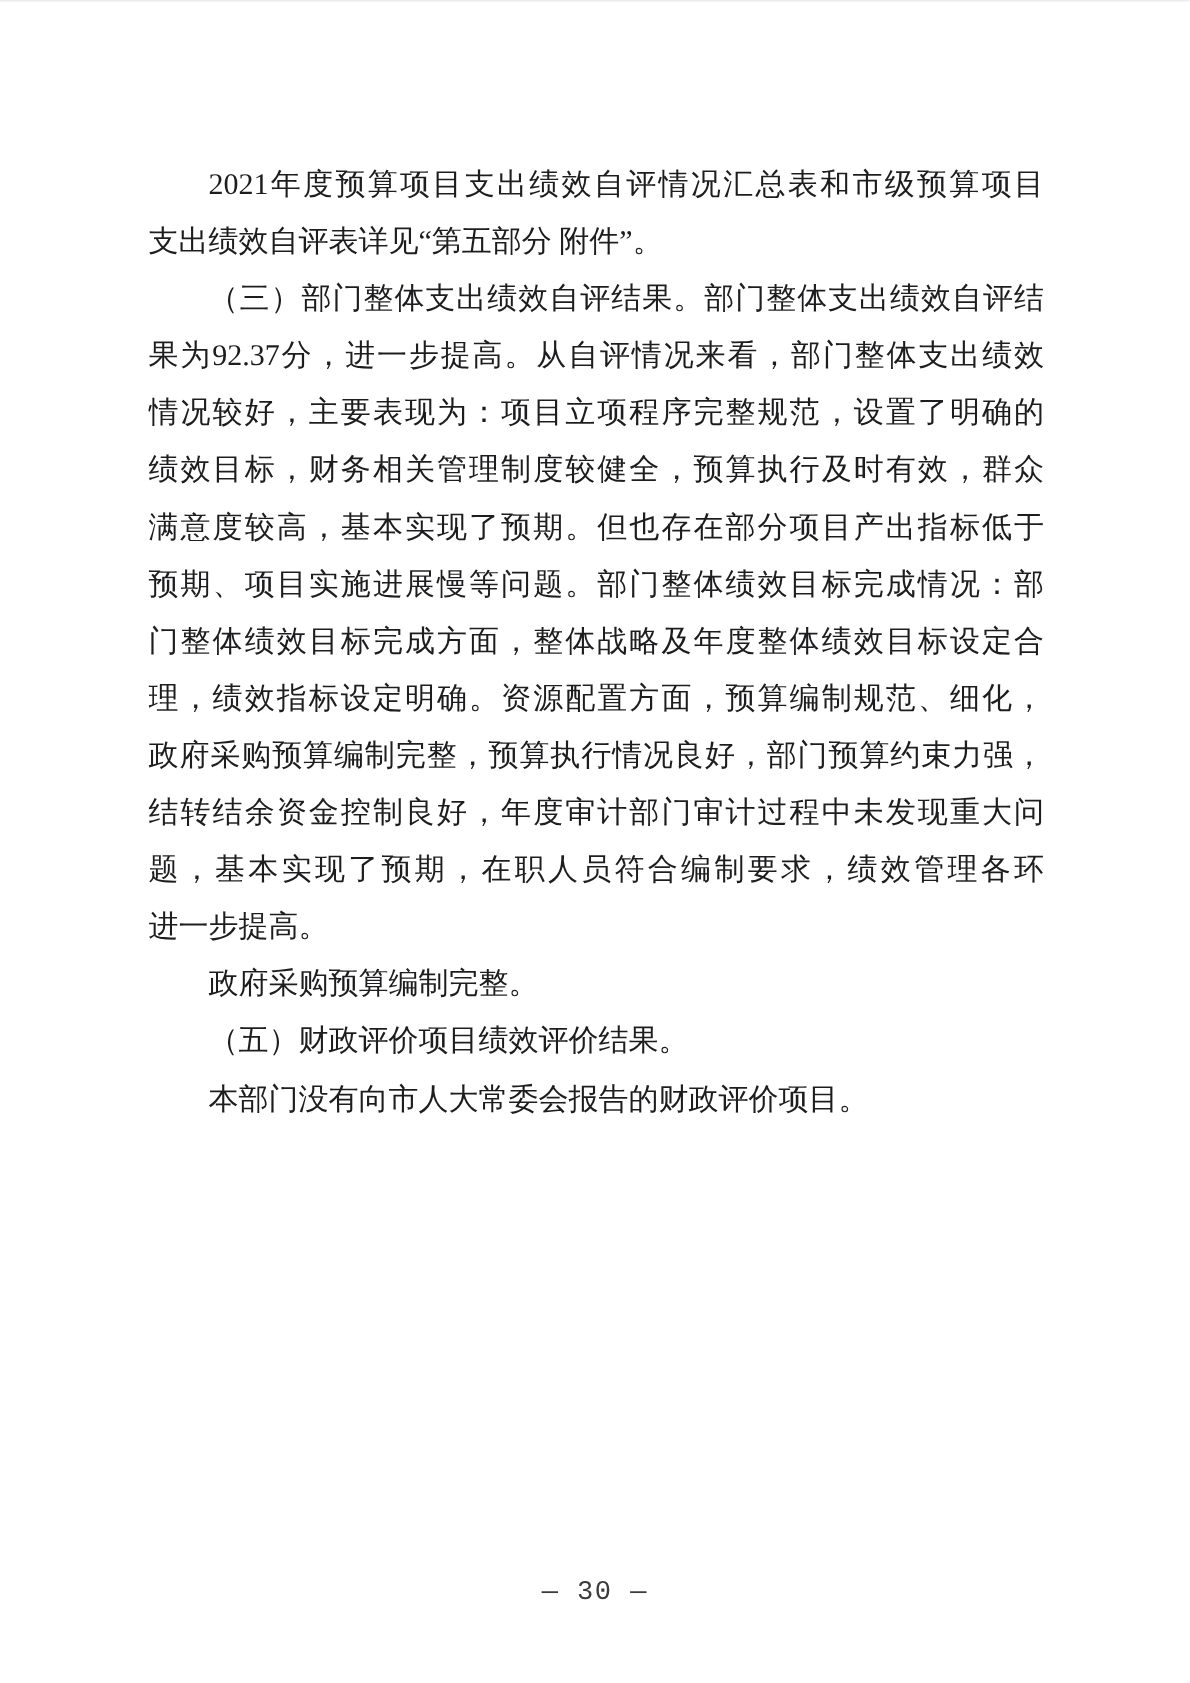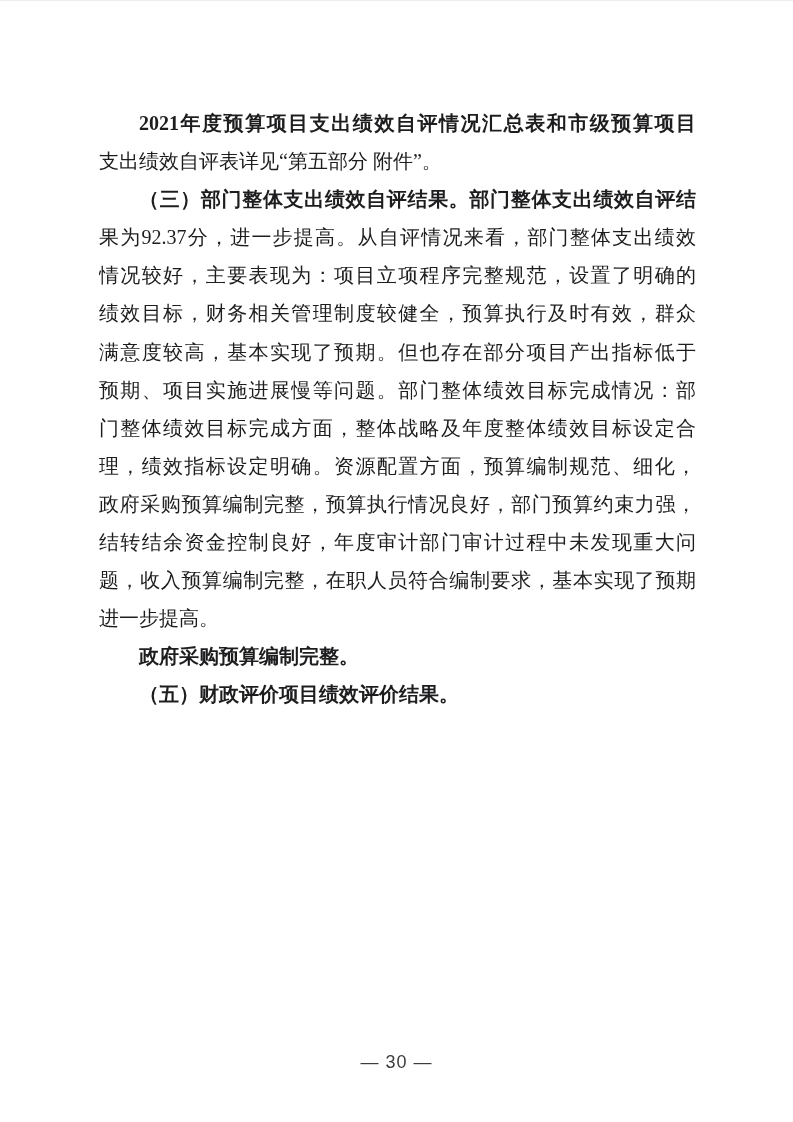--- a/index.html
+++ b/index.html
@@ -34,52 +34,52 @@
     -moz-text-align-last: justify;
     overflow: hidden;
   }
   .line.short {
     text-align: center;
     text-align-last: left;
     -moz-text-align-last: left;
   }
   .line.indent {
     text-indent: 40px;
-    font-weight: bold;
   }
   .footer {
     position: absolute;
     top: 1046px;
     left: 0;
     width: 100%;
     height: 30px;
     line-height: 30px;
     text-align: center;
     font-size: 18px;
     letter-spacing: 1px;
     color: #3c3c3e;
-    font-family: Liberation Sans, sans-serif;
+    font-family: Liberation Mono, monospace;
   }
 </style>
 </head>
 <body>
 
 <div class="page">
   <div class="content">
     <div class="line indent">2021年度预算项目支出绩效自评情况汇总表和市级预算项目</div>
     <div class="line short">支出绩效自评表详见“第五部分 附件”。</div>
     <div class="line indent">（三）部门整体支出绩效自评结果。部门整体支出绩效自评结</div>
     <div class="line">果为92.37分，进一步提高。从自评情况来看，部门整体支出绩效</div>
     <div class="line">情况较好，主要表现为：项目立项程序完整规范，设置了明确的</div>
     <div class="line">绩效目标，财务相关管理制度较健全，预算执行及时有效，群众</div>
     <div class="line">满意度较高，基本实现了预期。但也存在部分项目产出指标低于</div>
     <div class="line">预期、项目实施进展慢等问题。部门整体绩效目标完成情况：部</div>
     <div class="line">门整体绩效目标完成方面，整体战略及年度整体绩效目标设定合</div>
     <div class="line">理，绩效指标设定明确。资源配置方面，预算编制规范、细化，</div>
     <div class="line">政府采购预算编制完整，预算执行情况良好，部门预算约束力强，</div>
     <div class="line">结转结余资金控制良好，年度审计部门审计过程中未发现重大问</div>
-    <div class="line">题，收入预算编制完整，在职人员符合编制要求，基本实现了预期</div>
+    <div class="line">题，基本实现了预期，在职人员符合编制要求，绩效管理各环</div>
     <div class="line short">进一步提高。</div>
     <div class="line indent short">政府采购预算编制完整。</div>
     <div class="line indent short">（五）财政评价项目绩效评价结果。</div>
+    <div class="line indent short">本部门没有向市人大常委会报告的财政评价项目。</div>
   </div>
   <div class="footer">— 30 —</div>
 </div>
 
 </body></html>

